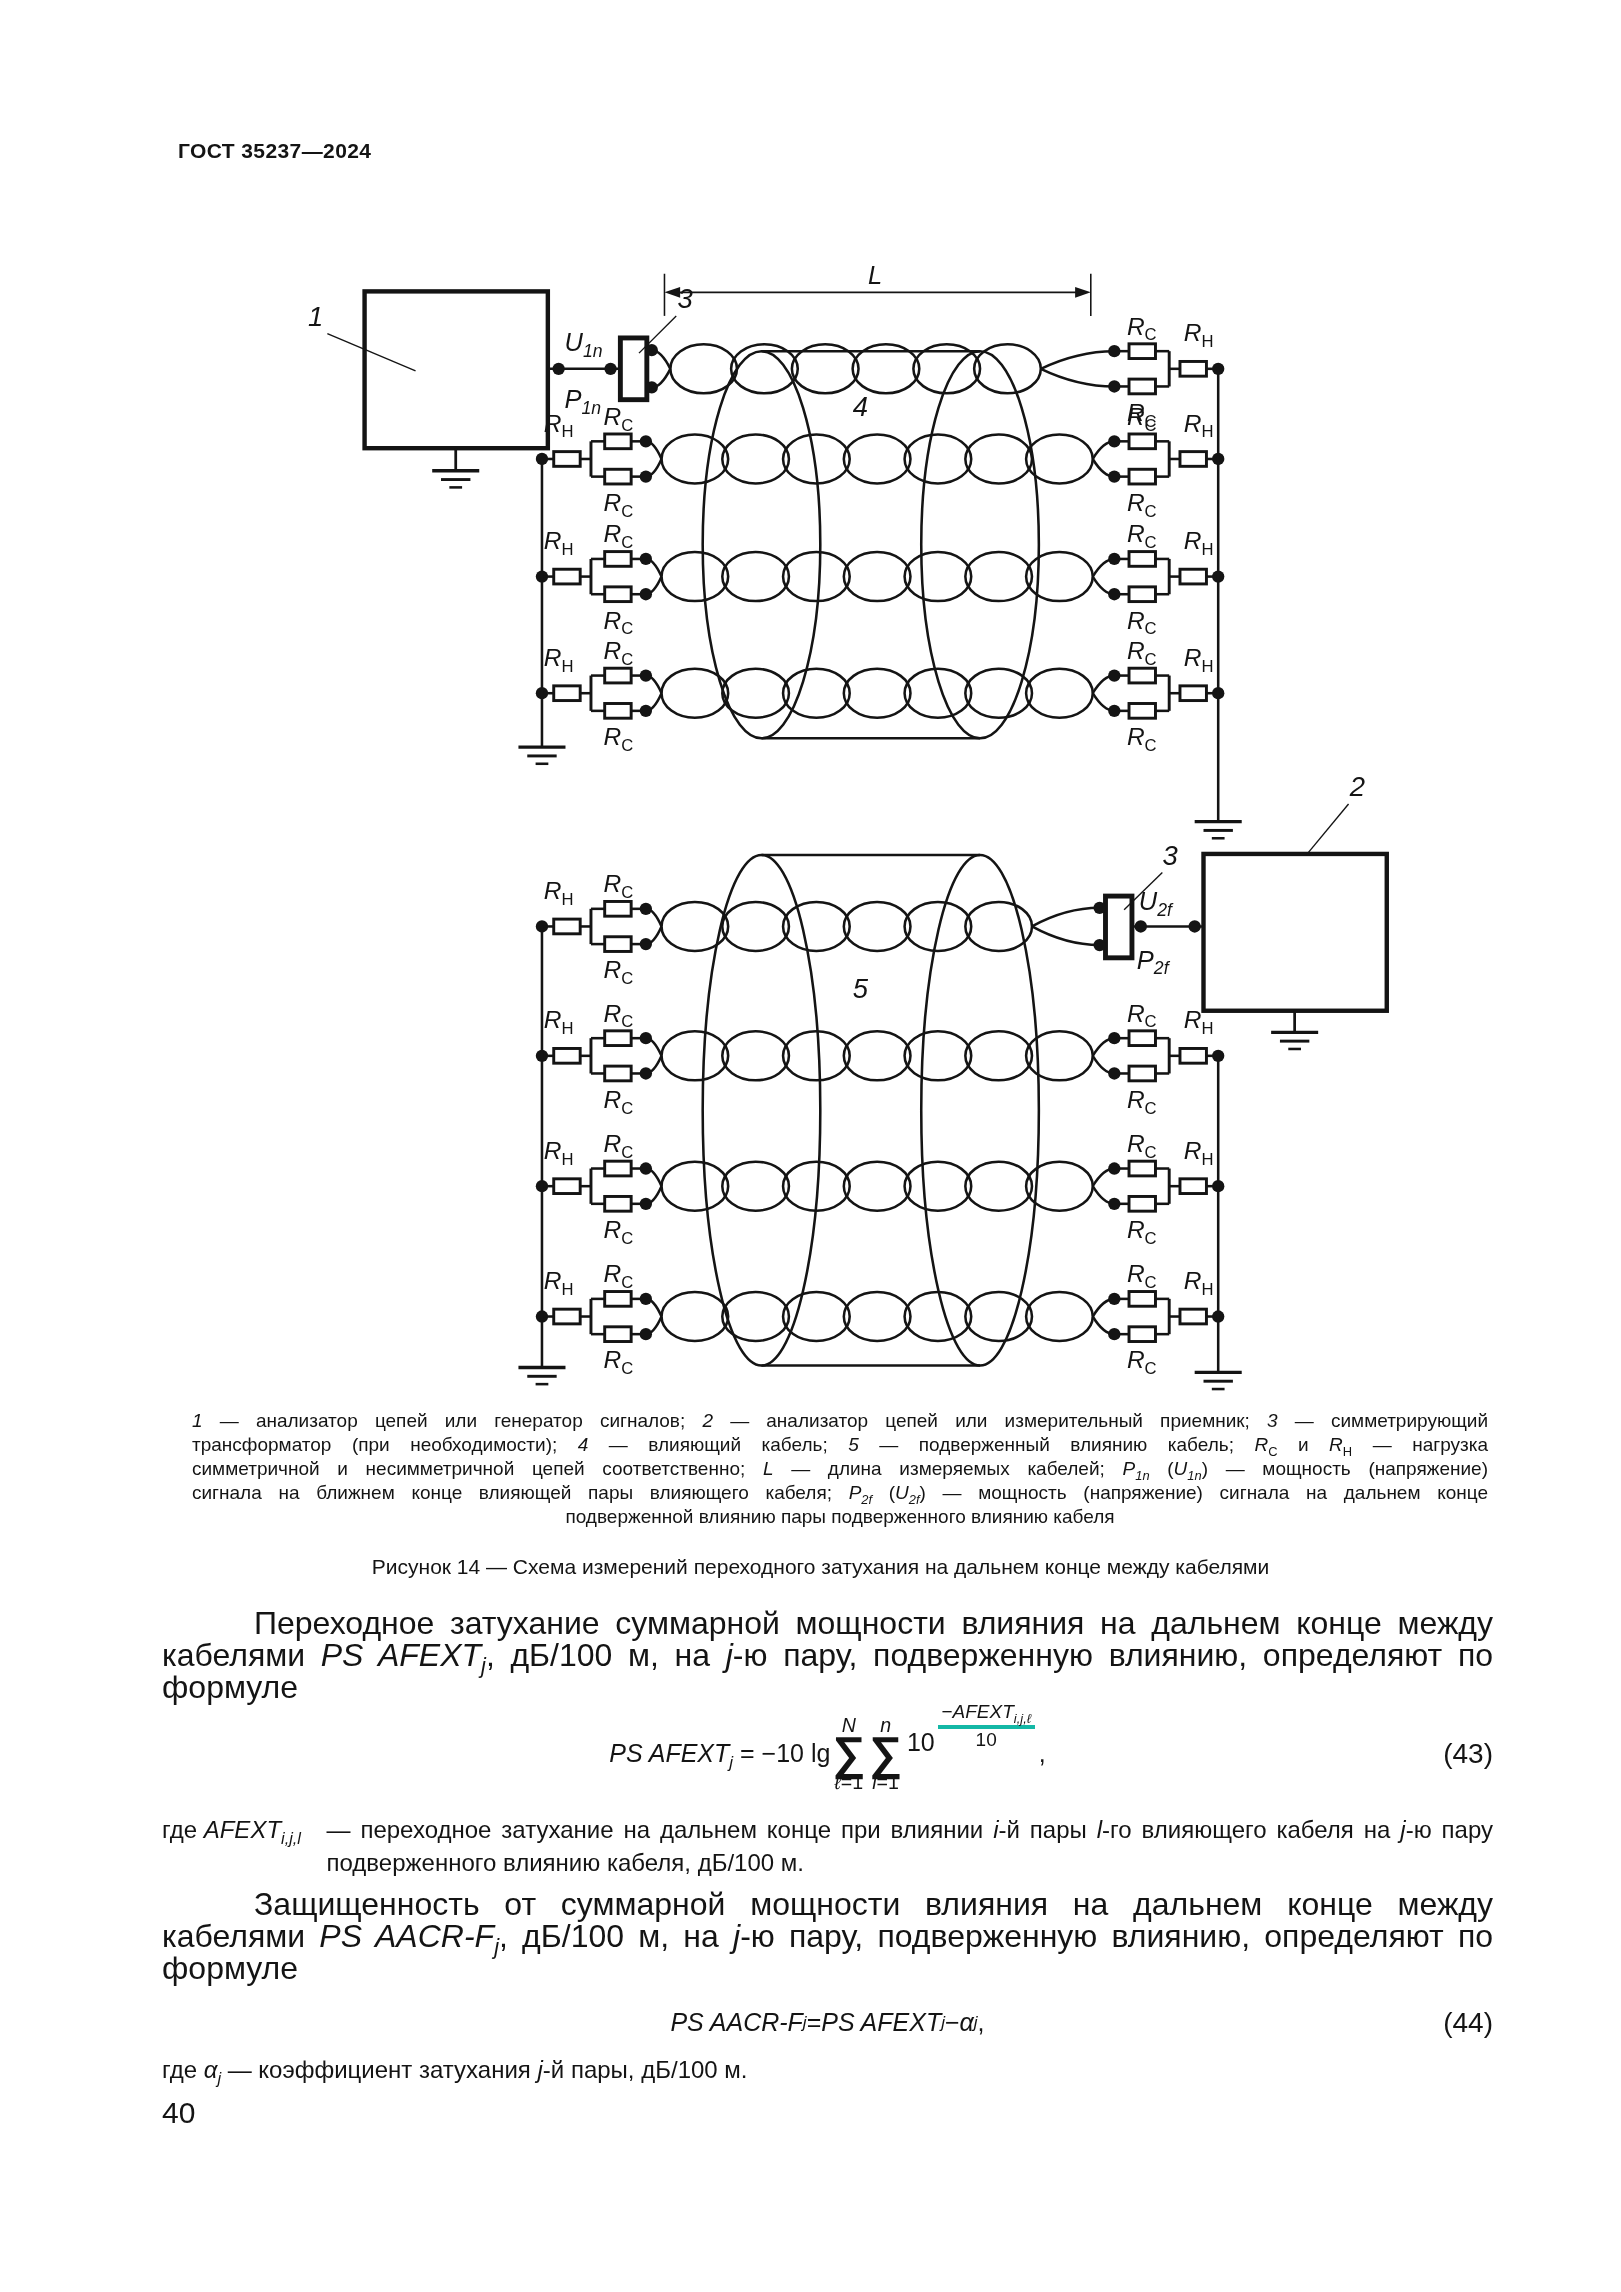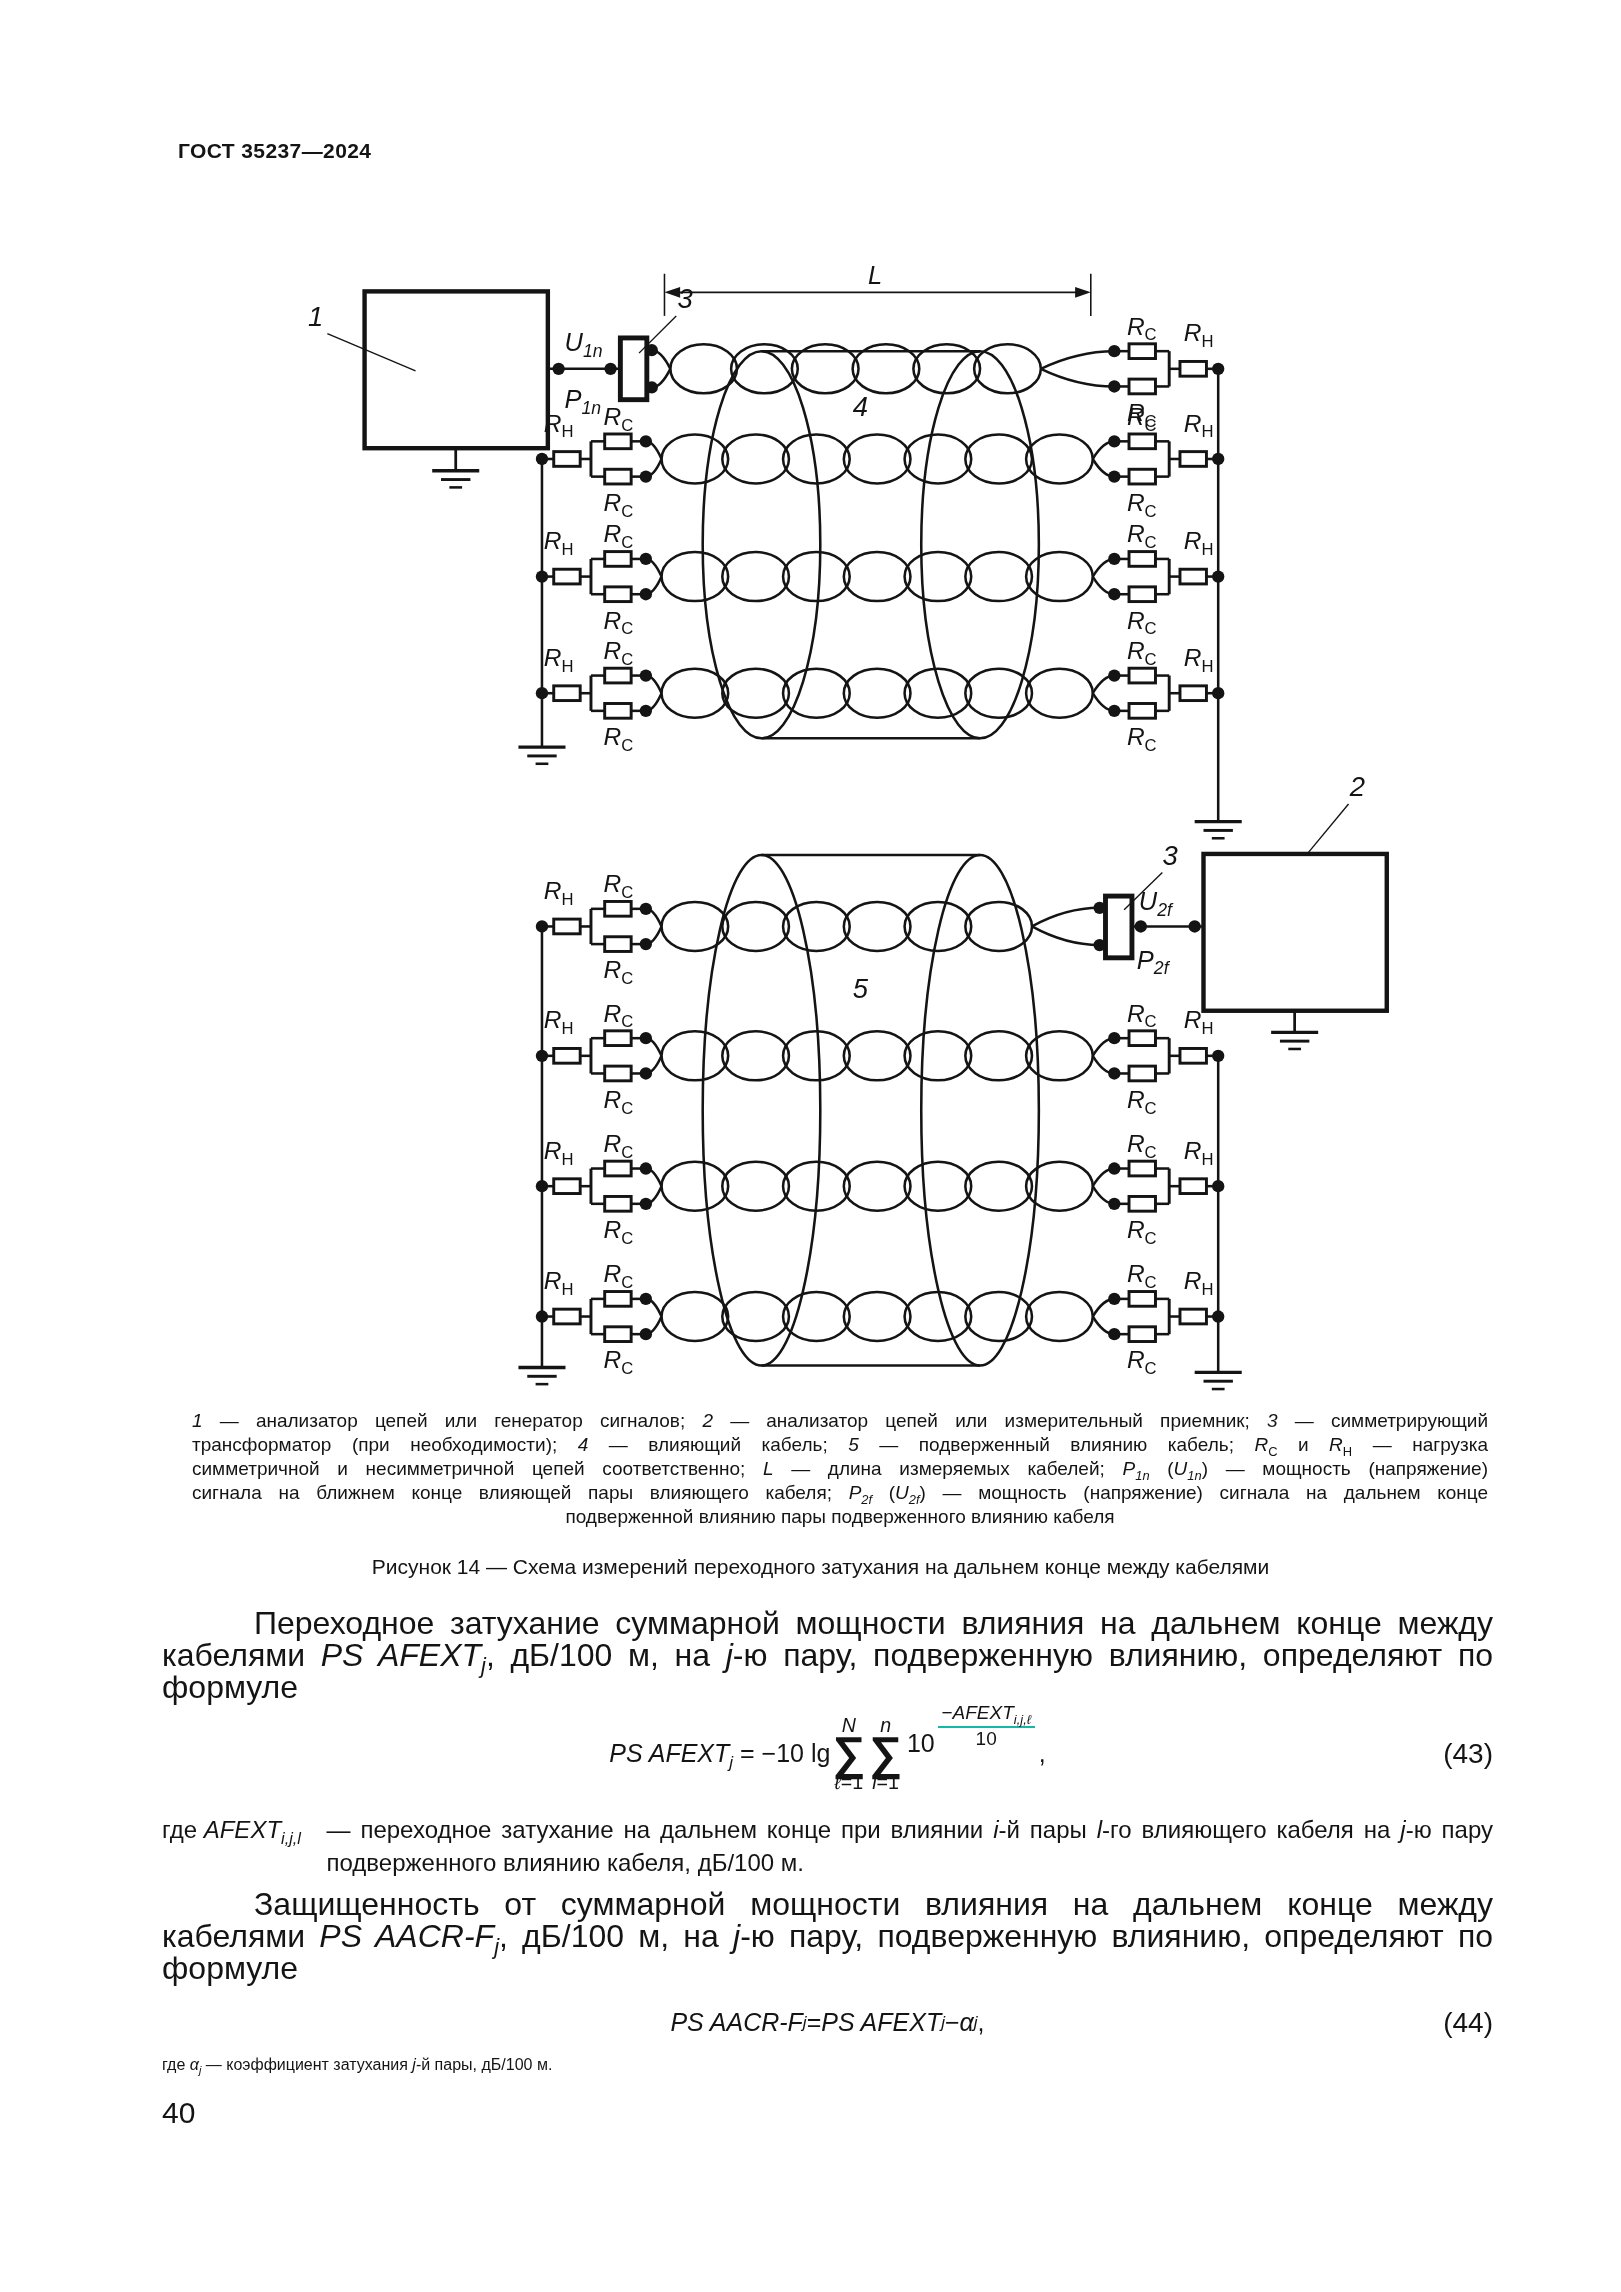--- a/index.html
+++ b/index.html
@@ -21,26 +21,26 @@
   .eqrow{left:162px;width:1331px;display:flex;align-items:center;justify-content:center;}
   #eq43{top:1688px;height:131px;}
   #eq44{top:2000px;height:45px;}
   .eqnum{position:absolute;right:0;top:50%;transform:translateY(-50%);font-size:28px;}
   .eqmain{font-size:25px;display:inline-flex;align-items:center;white-space:nowrap;}
   .sum{display:inline-flex;flex-direction:column;align-items:center;margin:0 2px;line-height:1;}
   .smt,.smb{font-size:19.6px;line-height:1.05;}
   .sg{font-size:46px;line-height:.8;font-weight:700;}
   .pw{display:inline-flex;align-items:flex-start;margin-left:2.9px;}
   .exp{display:inline-flex;flex-direction:column;align-items:center;font-size:19px;line-height:1.18;position:relative;top:-27.4px;margin-left:2.9px;}
-  .nm{border-bottom:2px solid #14b8a6;padding:0 3.9px 2px;}
+  .nm{border-bottom:4px solid #14b8a6;padding:0 3.9px 2px;}
   .trail{margin-left:3.9px;}
   .where{left:162px;top:1813px;width:1331px;display:flex;font-size:24px;line-height:33px;}
   .wt{flex:0 0 auto;margin-right:25.5px;white-space:nowrap;}
   .wx{flex:1 1 auto;text-align:justify;}
-  #where2{left:162px;top:2056px;font-size:16px;}
+  #where2{left:162px;top:2056px;font-size:24px;}
   #pagenum{left:162px;top:2096px;font-size:30px;}
   i{font-style:italic;}
   sub{font-size:68%;line-height:0;}
 </style>
 </head>
 <body>
 
 <div class="abs" id="hdr">ГОСТ 35237—2024</div>
 
 <svg class="abs" id="dsvg" viewBox="0 0 1654 1435">

